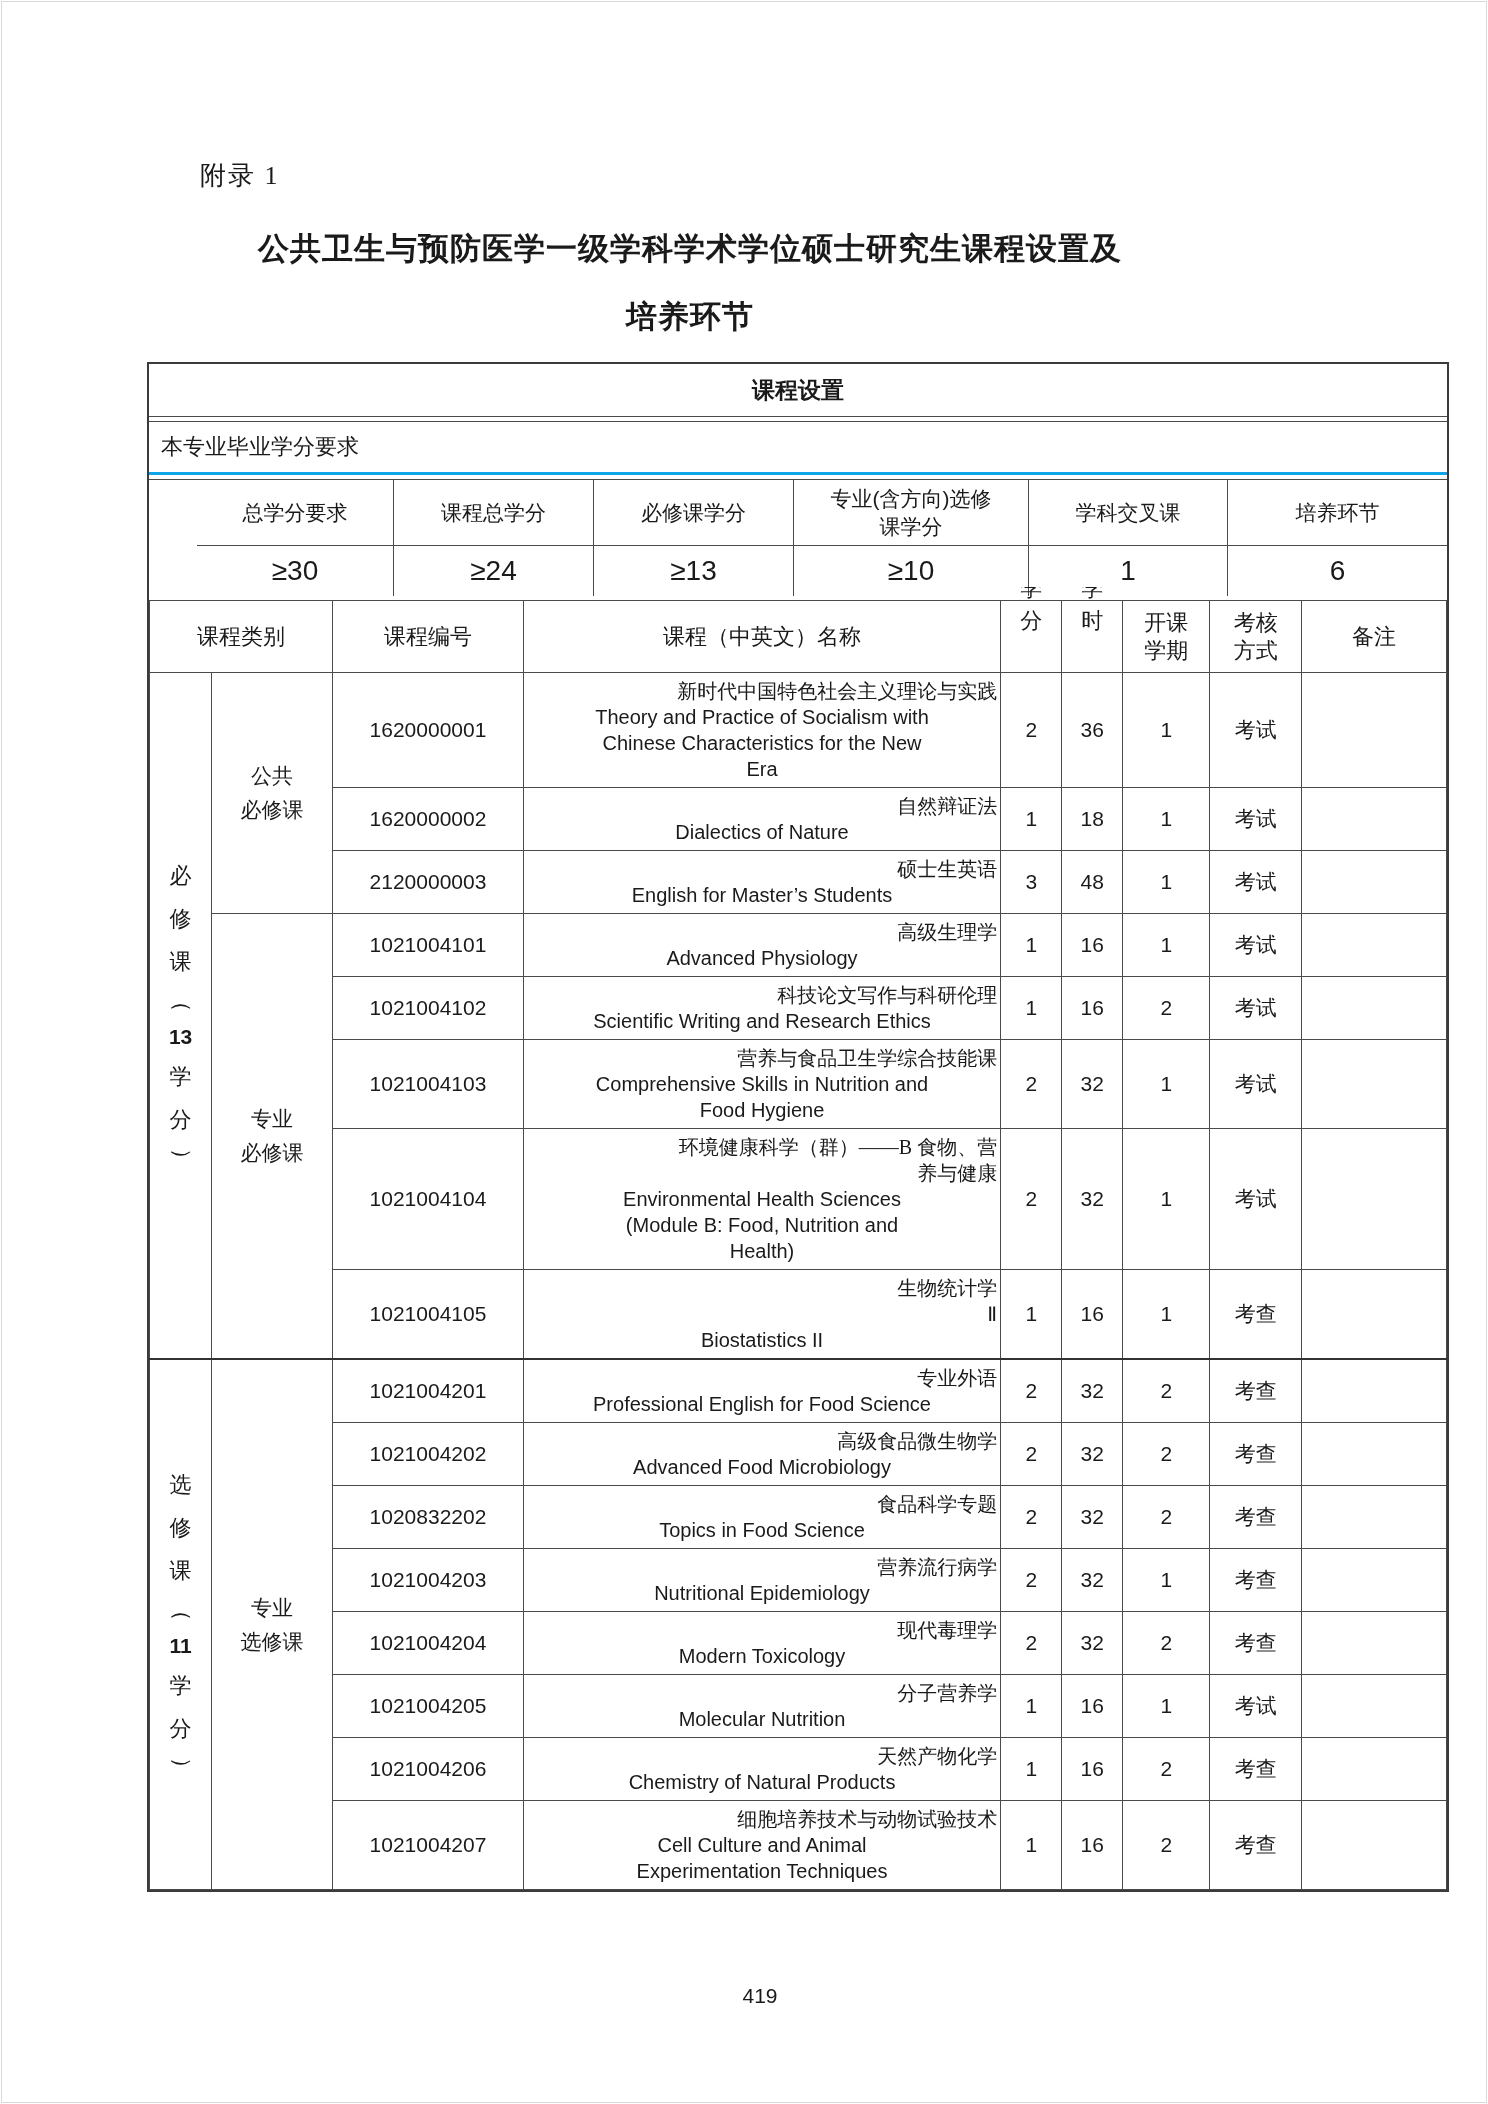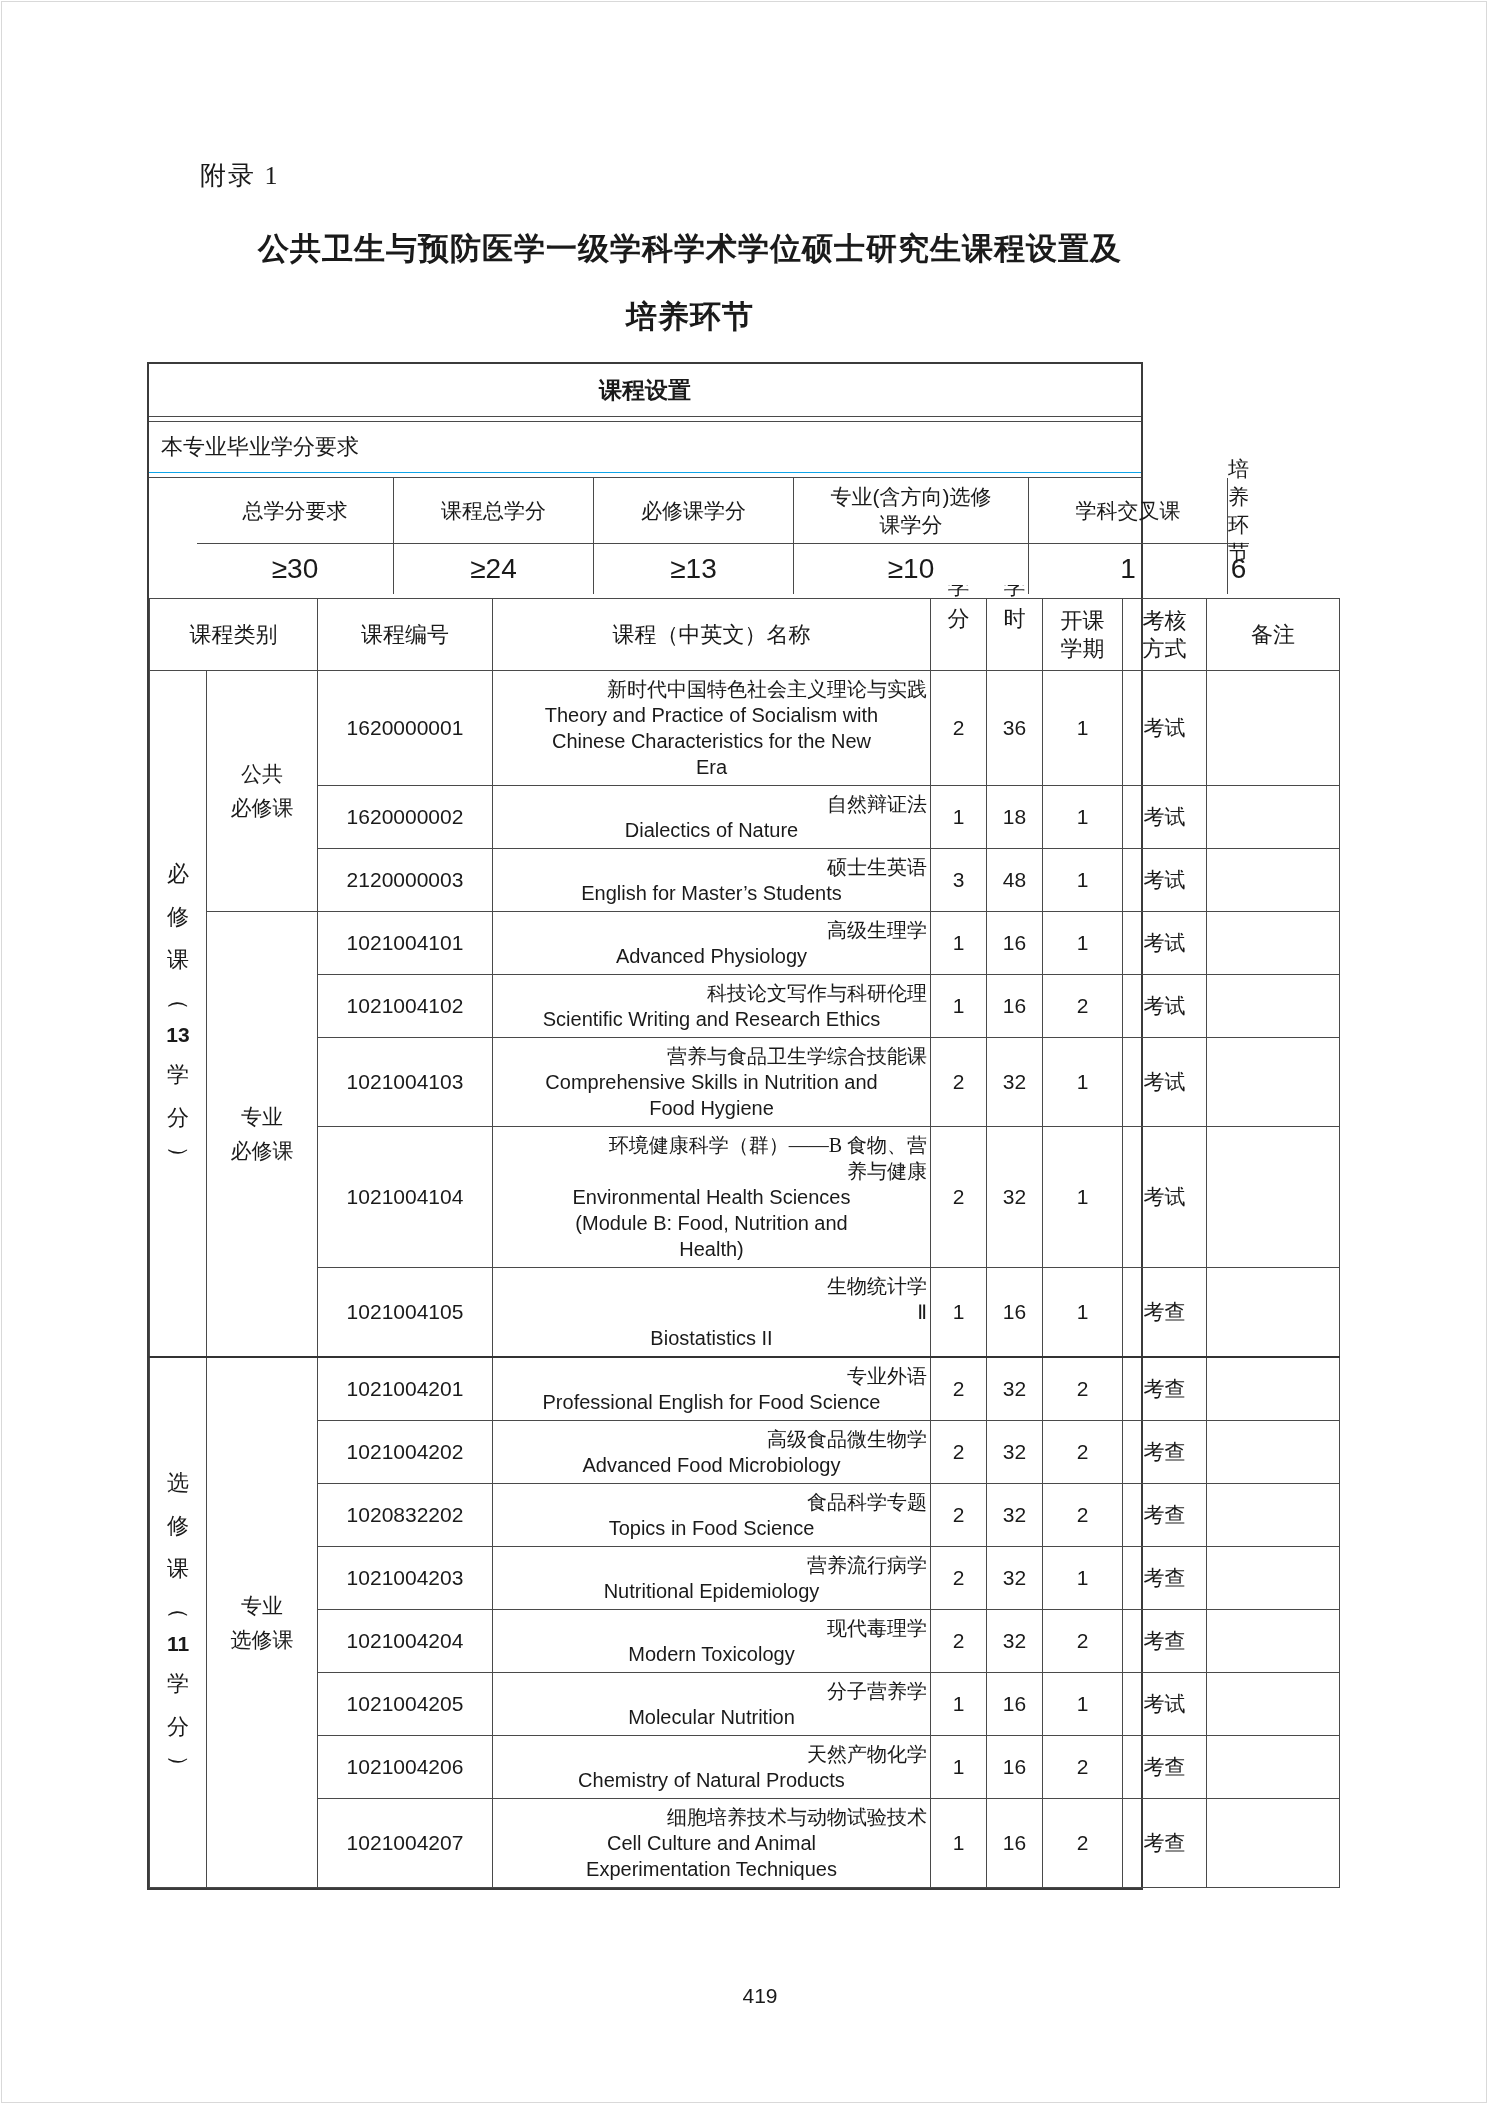--- a/index.html
+++ b/index.html
@@ -13,28 +13,28 @@
   
   .appendix{position:absolute;left:200px;top:158px;font-size:26px;
     font-family:"Liberation Serif",serif;letter-spacing:2px;}
   .doc-title{position:absolute;left:0;width:1380px;text-align:center;
     font-weight:bold;font-size:31px;letter-spacing:1px;}
   .doc-title.l1{top:228px;}
   .doc-title.l2{top:296px;}
 
   
   .tablewrap{
-    position:absolute;left:147px;top:362px;width:996px;
+    position:absolute;left:147px;top:362px;width:1302px;
     border:2px solid #3b3b3b;box-sizing:border-box;background:#fff;
   }
   .t-title{height:52px;line-height:52px;text-align:center;font-weight:bold;
     font-size:23px;border-bottom:1px solid #4a4a4a;}
   .gap{height:4px;}
   .t-reqlabel{height:50px;line-height:50px;padding-left:12px;font-size:22px;
-    border-top:1px solid #4a4a4a;border-bottom:1px solid #0ea5e9;}
+    border-top:1px solid #4a4a4a;border-bottom:3px solid #0ea5e9;}
 
   .reqgrid{display:grid;grid-template-columns:197px 200px 200px 235px 199px auto;
     border-top:1px solid #4a4a4a;font-size:21px;padding-left:48px;}
   .reqgrid .cell{display:flex;align-items:center;justify-content:center;
     text-align:center;border-right:1px solid #4a4a4a;box-sizing:border-box;
     white-space:pre-line;line-height:28px;}
   .reqgrid .cell:nth-child(6n){border-right:none;}
   .reqgrid .hd{height:66px;border-bottom:1px solid #4a4a4a;}
   .reqgrid .vl{height:50px;font-size:28px;}
 

